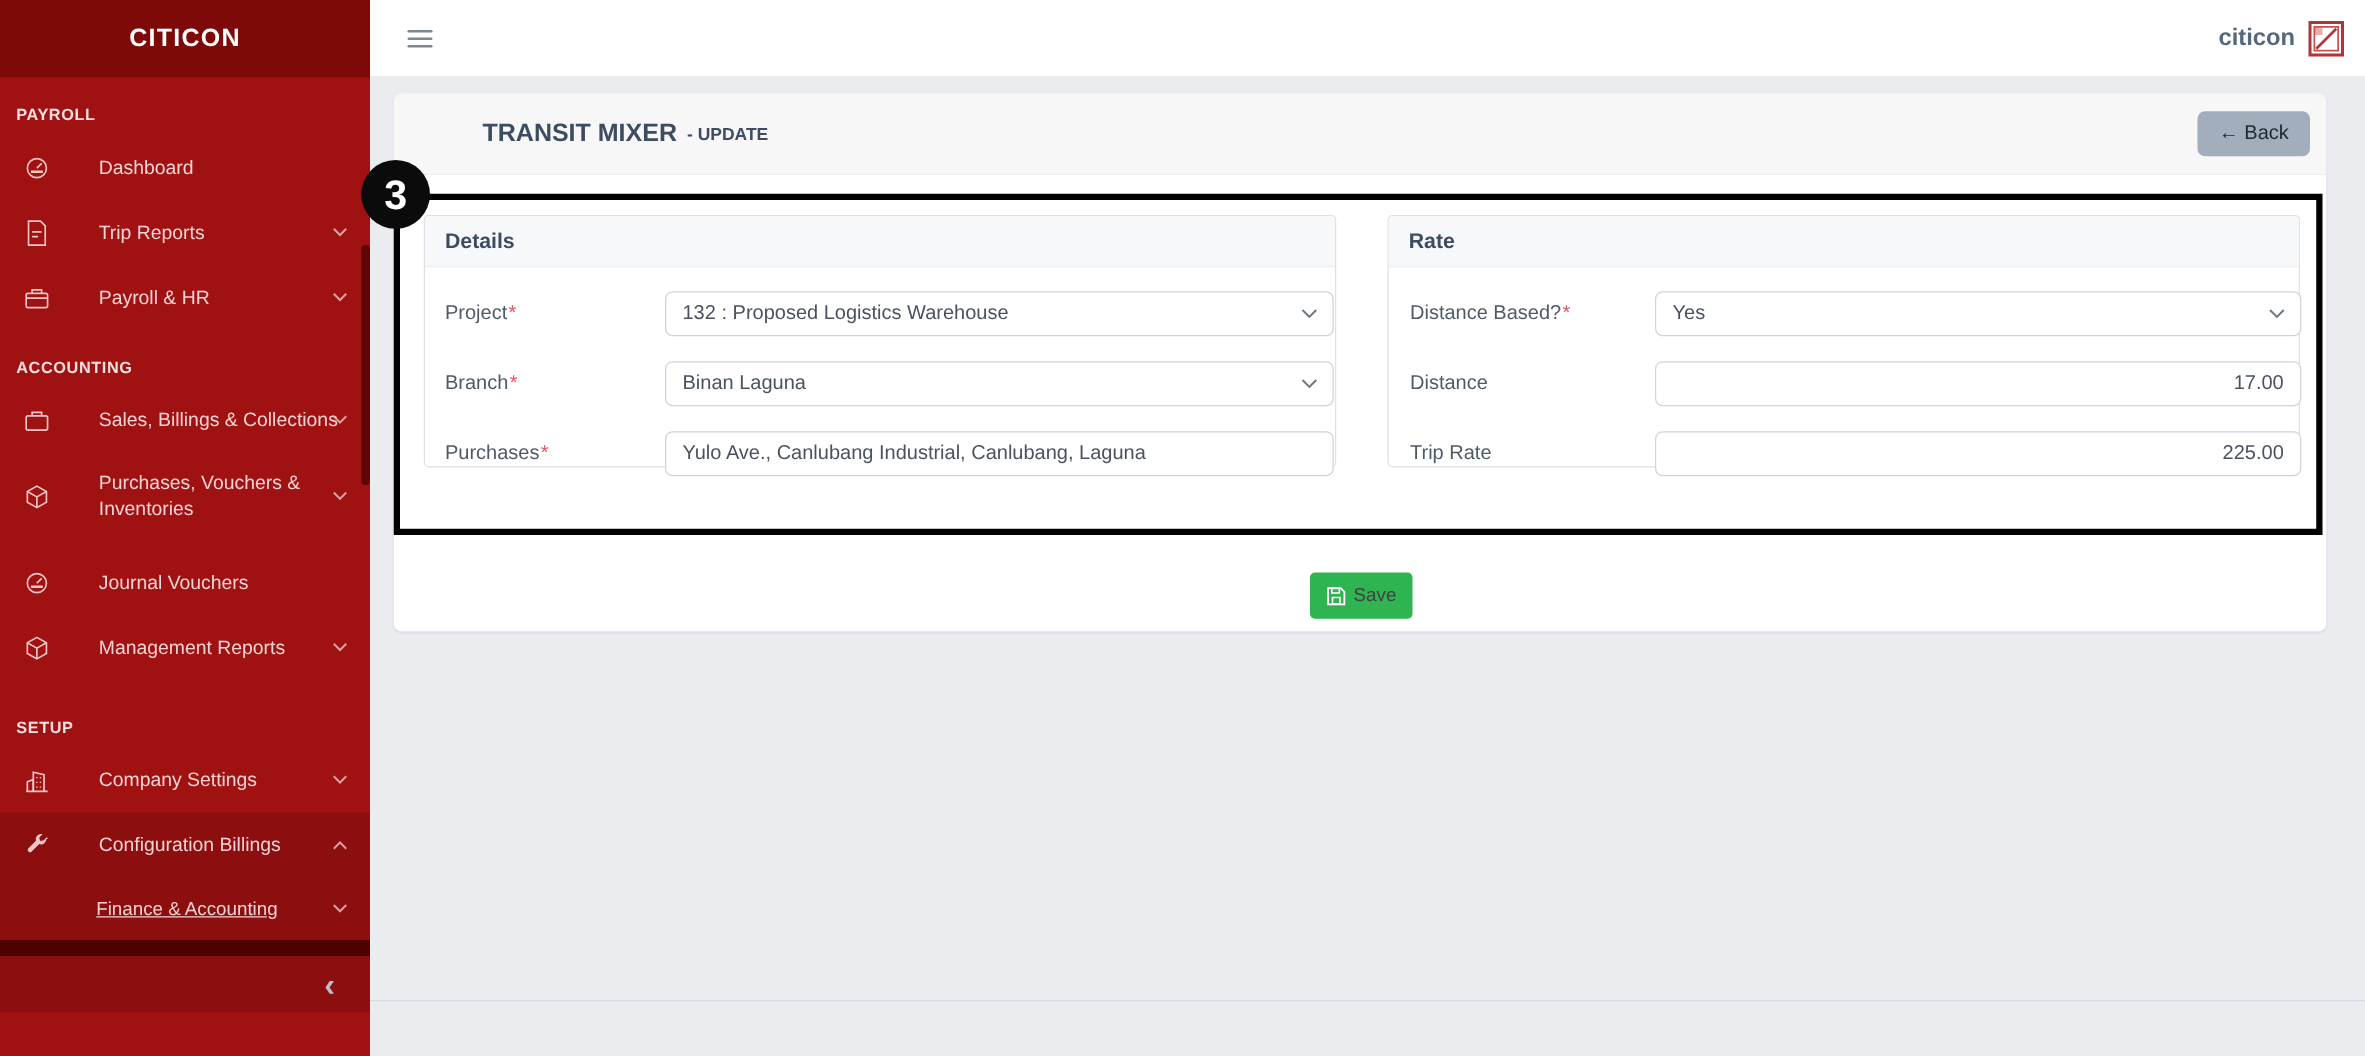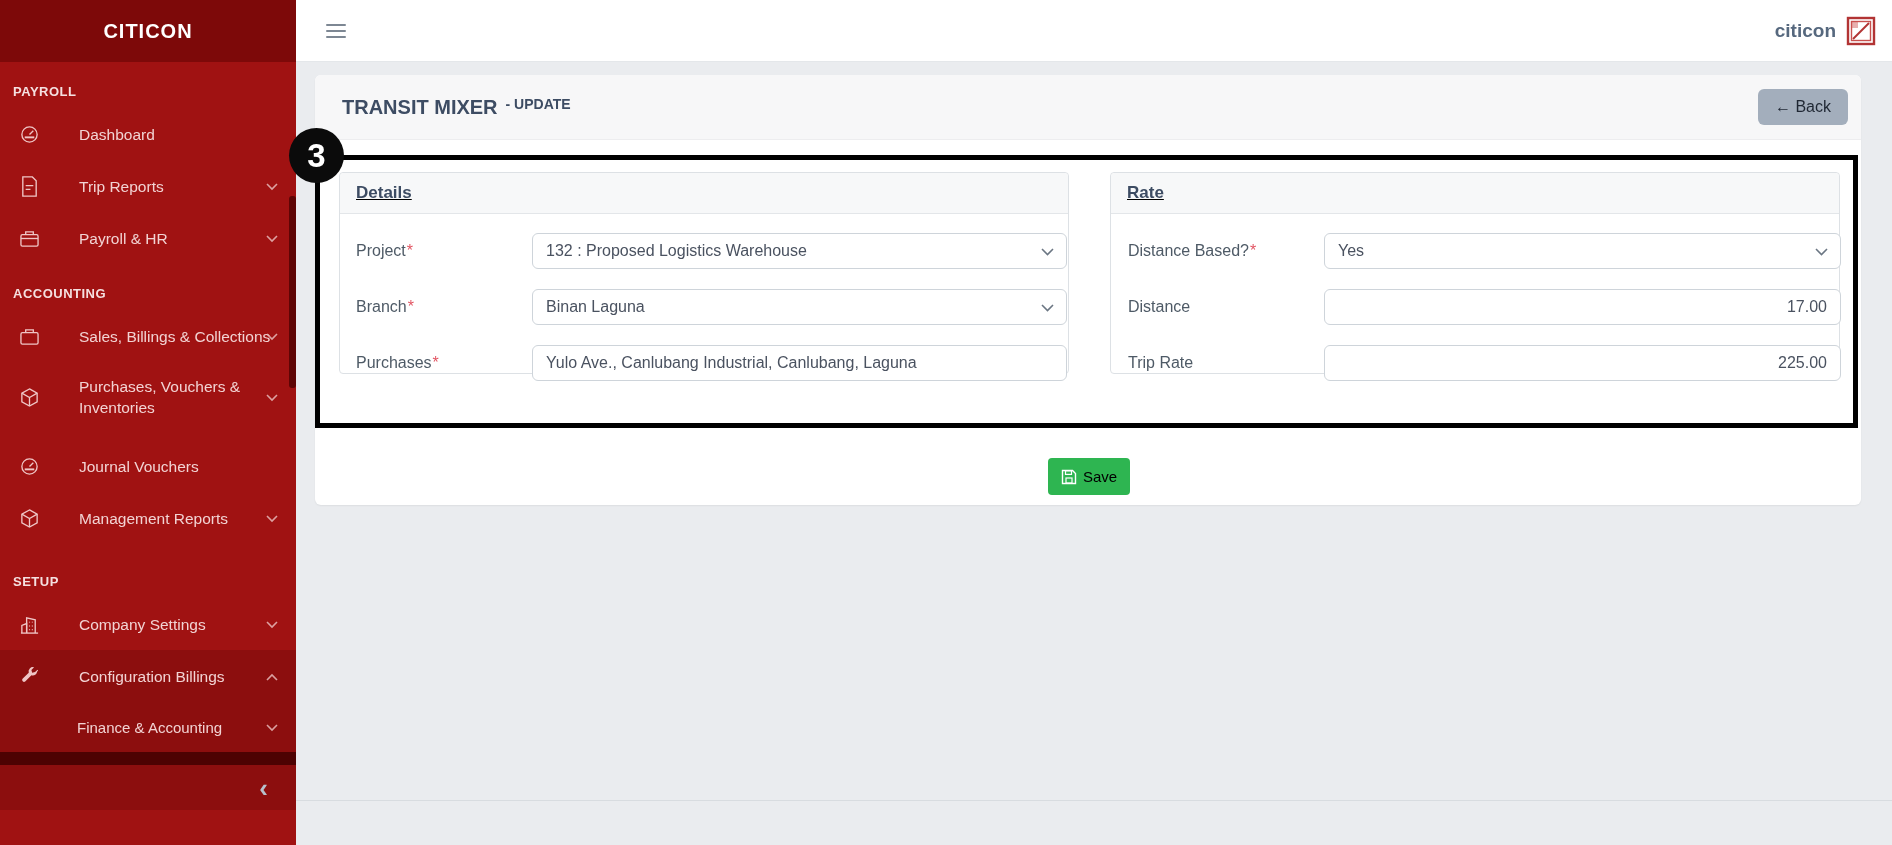--- a/index.html
+++ b/index.html
@@ -13,68 +13,68 @@
   .side-scroll-thumb { position:absolute; right:0; top:196px; width:7px; height:192px; background:#5e0505; border-radius:3px; }
   .ssection-label { color:#f5e0e0; font-weight:bold; font-size:13px; letter-spacing:.5px; padding:22px 0 6px 13px; height:46px; }
   .sitem { position:relative; height:52px; display:flex; align-items:center; padding-left:18px; cursor:pointer; color:#f2d3d3;gap:24px; }
   .sitem.tall { height:70px; }
   .sicon { width:22px; height:22px; flex:0 0 22px; display:flex; align-items:center; justify-content:center; }
   .sicon svg { stroke:#efc6c6; fill:none; stroke-width:1.4; }
   .slabel { margin-left:15px; font-size:15.5px; line-height:21px; max-width:208px; }
   .schev { position:absolute; right:18px; top:50%; transform:translateY(-50%); opacity:.85; }
   .schev svg { stroke:#e8baba; fill:none; stroke-width:1.6; }
   .active-block { background:#8c0e0e; }
-  .sub .slabel { margin-left:59px; font-size:15px; }
+  .sub .slabel { margin-left:59px; font-size:15px;text-decoration:underline; }
   .side-divider { height:13px; background:#4d0202; }
   .side-footer { height:45px; background:#8c0e0e; position:relative; }
   .collapse-btn { position:absolute; right:28px; top:50%; transform:translateY(-50%); color:#b7c0cc; font-size:26px; font-weight:bold; line-height:1; cursor:pointer; }
 
   
   .topbar { position:absolute; left:296px; top:0; width:1596px; height:62px; background:#ffffff; border-bottom:1px solid #e4e7ea; display:flex; align-items:center; justify-content:space-between; padding:0 16px 0 30px; z-index:2; }
   .hamburger { width:20px; height:14px; display:flex; flex-direction:column; justify-content:space-between; cursor:pointer; }
   .hamburger span { display:block; height:2px; background:#7d8793; border-radius:1px; }
   .brand-wrap { display:flex; align-items:center; gap:10px; }
   .brand-text { color:#56687e; font-weight:bold; font-size:19px; }
   .brand-icon { width:30px; height:30px; }
 
   
   .content { position:absolute; left:296px; top:62px; width:1596px; height:783px; }
   .main-card { position:absolute; left:19px; top:13px; width:1546px; height:430px; background:#ffffff; border-radius:6px; box-shadow:0 1px 2px rgba(0,0,0,.06); }
   .card-header { height:65px; background:#f7f7f8; border-bottom:1px solid #ededef; border-radius:6px 6px 0 0; display:flex; align-items:center; justify-content:space-between; padding:0 13px 0 27px; }
-  .card-title { display:flex; align-items:flex-start; gap:8px; color:#3d4c63; }
+  .card-title { display:flex; align-items:center; gap:8px; color:#3d4c63;margin-left:44px; }
   .card-title .main { font-size:20px; font-weight:bold; }
   .card-title .sub { font-size:14px; font-weight:bold; }
   .back-btn { background:#a3aebc; color:#1f2733; border:none; border-radius:6px; font-size:16px; padding:9px 17px; cursor:pointer; font-family:inherit; }
 
   
   .anno-rect { position:absolute; left:19px; top:93px; width:1543px; height:273px; border:5px solid #000000; z-index:5; pointer-events:none; }
   .anno-badge { position:absolute; left:-7px; top:66px; width:55px; height:55px; background:#0b0b0b; border-radius:50%; color:#ffffff; font-weight:bold; font-size:33px; display:flex; align-items:center; justify-content:center; z-index:6; }
 
   
-  .panel { position:absolute; top:110px; height:202px; background:#ffffff; border:1px solid #dde1e5; border-radius:4px; z-index:2;text-decoration:underline; }
+  .panel { position:absolute; top:110px; height:202px; background:#ffffff; border:1px solid #dde1e5; border-radius:4px; z-index:2; }
   .panel.details { left:43px; width:730px; }
   .panel.rate { left:814px; width:730px; }
   .panel-header { height:41px; background:#f7f8f9; border-bottom:1px solid #e3e6e9; border-radius:4px 4px 0 0; display:flex; align-items:center; padding-left:16px; }
   .panel-title { color:#3d4c63; font-weight:bold; font-size:17px; }
   .frow { position:absolute; left:0; right:0; height:36px; display:flex; align-items:center; }
   .r1 { top:60px; } .r2 { top:116px; } .r3 { top:172px; }
   .flabel { font-size:16px; color:#4e5a66; }
   .details .flabel { padding-left:16px; }
   .rate .flabel { padding-left:17px; }
   .req { color:#e25563; margin-left:1px; }
   .ffield { position:absolute; top:0; height:36px; border:1px solid #ced4da; border-radius:6px; background:#fff; font-size:16px; color:#4a5260;margin-left:16px; }
   .details .ffield { left:176px; width:535px; }
   .rate .ffield { left:197px; width:517px; }
   .fselect { display:flex; align-items:center; padding:0 34px 0 13px; cursor:pointer; }
   .fselect .chev { position:absolute; right:12px; top:50%; transform:translateY(-50%); }
   .fselect .chev svg { stroke:#6b7683; fill:none; stroke-width:1.6; }
   .finput { padding:0 13px; font-family:inherit; outline:none; }
   .finput.num { text-align:right; }
 
-  .save-btn { position:absolute; left:752px; top:396px; width:82px; height:37px; background:#2eb551; border:none; border-radius:4px; color:#000000; font-size:15px; font-family:inherit; display:flex; align-items:center; justify-content:center; gap:6px; cursor:pointer; z-index:2; }
+  .save-btn { position:absolute; left:752px; top:396px; width:82px; height:37px; background:#2eb551; border:none; border-radius:4px; color:#404040; font-size:15px; font-family:inherit; display:flex; align-items:center; justify-content:center; gap:6px; cursor:pointer; z-index:2; }
 
   .page-footer { position:absolute; left:0; top:738px; width:1596px; height:45px; border-top:1px solid #d8dce0; background:#eaecef; }
 </style>
 </head>
 <body>
 
 <div class="app">
 
   <aside class="sidebar">
     <div class="logo-band">

